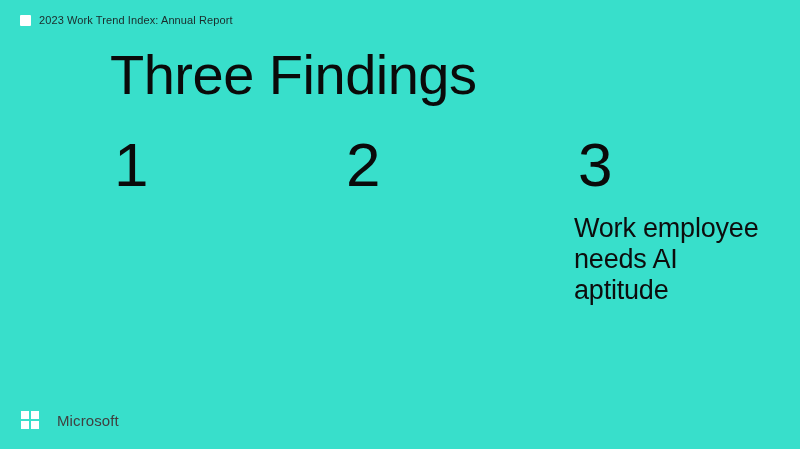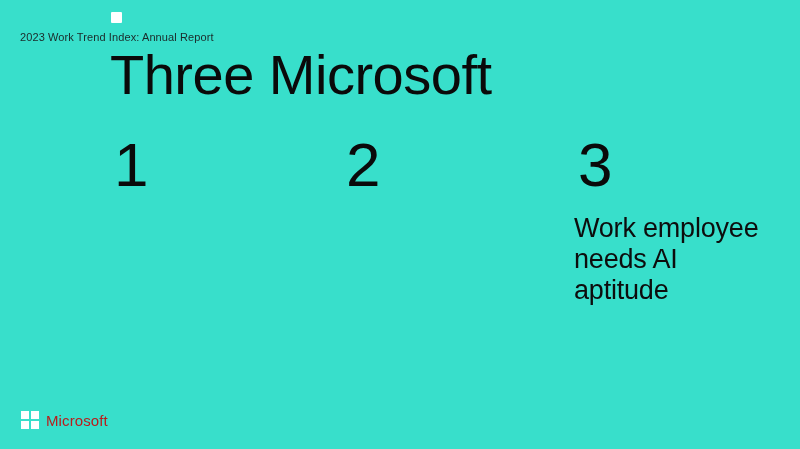--- a/index.html
+++ b/index.html
@@ -24,21 +24,20 @@
 
   
   .slide-header {
     position: absolute;
     left: 20px;
     top: 12px;
     display: flex;
     align-items: center;
     gap: 8px;
     height: 16px;
-    flex-direction: column;
   }
   .header-mark {
     width: 11px;
     height: 11px;
     background: #ffffff;
     flex: 0 0 auto;
     border-radius: 1px;
   }
   .header-title {
     font-size: 11px;
@@ -120,35 +119,36 @@
   .ms-grid span {
     display: block;
     width: 8px;
     height: 8px;
     background: #ffffff;
   }
   .ms-wordmark {
     font-size: 15px;
     line-height: 17px;
     font-weight: 400;
-    color: #b91c1c;
+    color: #404040;
     letter-spacing: 0.1px;
+    margin-left: 11px;
   }
 </style>
 </head>
 <body>
 
 <div class="slide">
 
   <div class="slide-header">
     <span class="header-mark"></span>
     <span class="header-title">2023 Work Trend Index: Annual Report</span>
   </div>
 
-  <div class="deck-title">Three Microsoft</div>
+  <div class="deck-title">Three Findings</div>
 
   <div class="findings">
 
     <div class="finding">
       <div class="finding-number">1</div>
     </div>
 
     <div class="finding">
       <div class="finding-number">2</div>
     </div>

